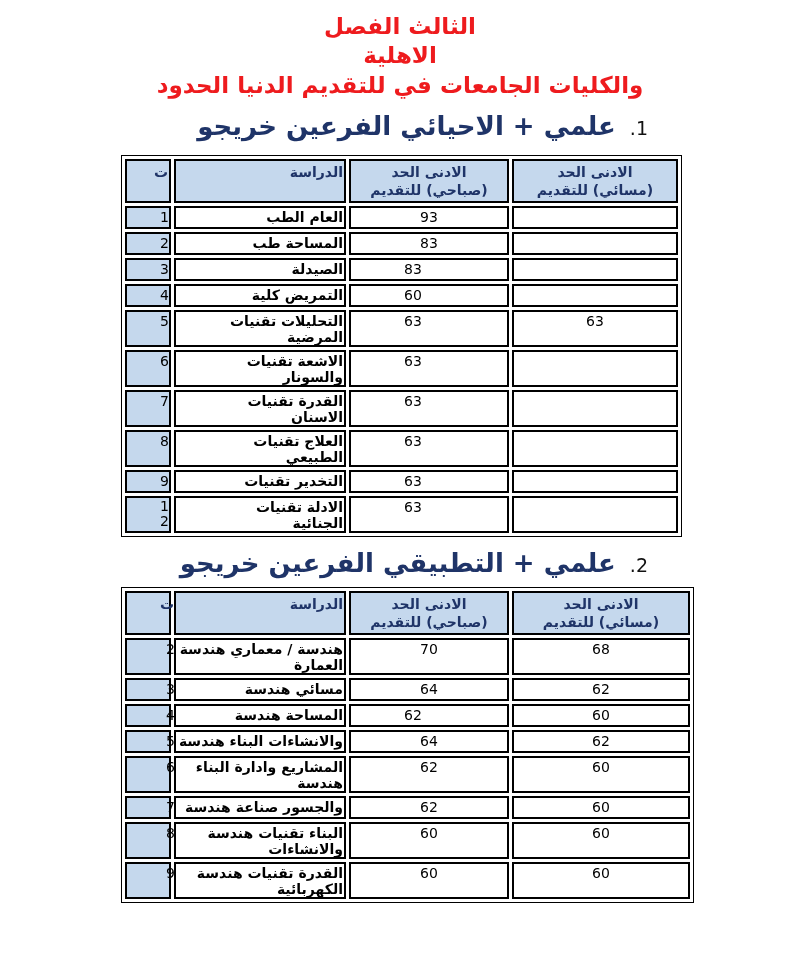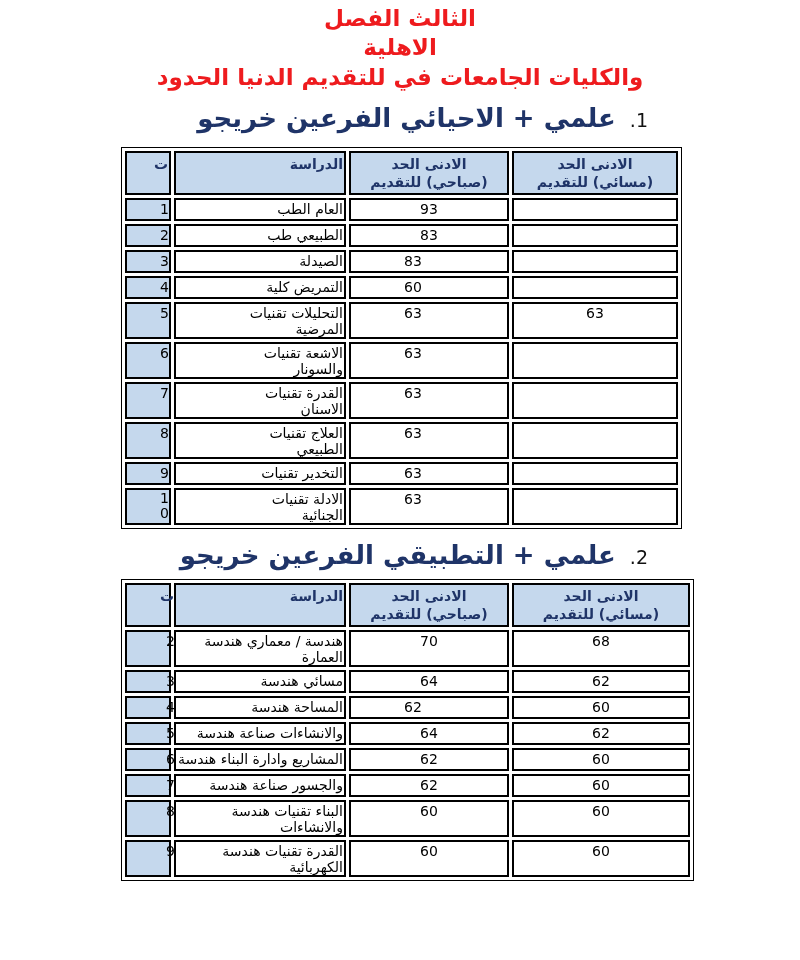--- a/index.html
+++ b/index.html
@@ -2,21 +2,21 @@
 <html lang="ar"><head>
 <meta charset="utf-8">
 <style>
   * { margin:0; padding:0; box-sizing:border-box; }
   html,body { background:#fff; }
   body { width:800px; height:960px; overflow:hidden;
          font-family:"DejaVu Sans","Liberation Sans",sans-serif; color:#000; }
   .page { position:relative; width:800px; height:960px; background:#fff; }
 
   
-  .doc-title { margin-top:4px; text-align:center; direction:rtl;
+  .doc-title { margin-top:12px; text-align:center; direction:rtl;
                font-size:23px; font-weight:bold; color:#ee1b1e; line-height:1.28; }
   .doc-title div { white-space:pre-line; }
 
   
   .sec-heading { direction:rtl; text-align:right; 
                  padding-right:152px; margin-top:10px;
                  font-size:26px; font-weight:bold; color:#1f3468; line-height:1.25; }
   .sec-heading .marker { font-size:19px; font-weight:400; color:#111; margin-left:5px; }
 
   
@@ -24,21 +24,21 @@
             table-layout:fixed; margin-left:121px; background:#fff; }
   table.t1 { width:561px; margin-top:12px; }
   table.t2 { width:573px; margin-top:8px; }
   .t th, .t td { border:2px solid #000; vertical-align:top;
                  font-size:14px; line-height:16px; overflow:visible; }
   .t th { height:44px; background:#c5d8ed; color:#1f3468; font-weight:bold;
           direction:rtl; white-space:pre-line; line-height:18px; padding-top:2px; }
   .t td { height:23px; padding-top:1px; }
 
   .c-no    { width:46px;  text-align:right; }
-  .c-study { width:172px; text-align:right; }
+  .c-study { width:172px; text-align:right;font-weight:bold; }
   .c-m     { width:160px; text-align:center; }
   .t1 .c-e { width:166px; text-align:center; }
   .t2 .c-e { width:178px; text-align:center; }
 
   td.c-no { background:#c5d8ed; padding-right:0; }
   td.c-study { direction:rtl; white-space:pre-line; padding-right:1px; padding-left:2px; }
   th.c-no, th.c-study { text-align:right; padding-right:1px; }
 
   
   .t2 .no-text { display:inline-block; transform:translateX(6px); }
@@ -77,21 +77,21 @@
     </thead>
     <tbody>
       <tr>
           <td class="c-no"><span class="no-text">1</span></td>
           <td class="c-study">العام الطب</td>
           <td class="c-m"><span class="m-val">93</span></td>
           <td class="c-e"><span class="e-val"></span></td>
         </tr>
         <tr>
           <td class="c-no"><span class="no-text">2</span></td>
-          <td class="c-study">الطبيعي طب</td>
+          <td class="c-study">المساحة طب</td>
           <td class="c-m"><span class="m-val">83</span></td>
           <td class="c-e"><span class="e-val"></span></td>
         </tr>
         <tr class="shift-m">
           <td class="c-no"><span class="no-text">3</span></td>
           <td class="c-study">الصيدلة</td>
           <td class="c-m"><span class="m-val">83</span></td>
           <td class="c-e"><span class="e-val"></span></td>
         </tr>
         <tr class="shift-m">
@@ -128,21 +128,21 @@
           <td class="c-m"><span class="m-val">63</span></td>
           <td class="c-e"><span class="e-val"></span></td>
         </tr>
         <tr class="shift-m">
           <td class="c-no"><span class="no-text">9</span></td>
           <td class="c-study">التخدير تقنيات</td>
           <td class="c-m"><span class="m-val">63</span></td>
           <td class="c-e"><span class="e-val"></span></td>
         </tr>
         <tr class="shift-m wrap-no">
-          <td class="c-no"><span class="no-text">10</span></td>
+          <td class="c-no"><span class="no-text">12</span></td>
           <td class="c-study">الادلة تقنيات
 الجنائية</td>
           <td class="c-m"><span class="m-val">63</span></td>
           <td class="c-e"><span class="e-val"></span></td>
         </tr>
     </tbody>
   </table>
 
   <div class="sec-heading">
     <span class="marker">2.</span>
@@ -175,21 +175,21 @@
           <td class="c-e"><span class="e-val">62</span></td>
         </tr>
         <tr class="shift-m">
           <td class="c-no"><span class="no-text">4</span></td>
           <td class="c-study">المساحة هندسة</td>
           <td class="c-m"><span class="m-val">62</span></td>
           <td class="c-e"><span class="e-val">60</span></td>
         </tr>
         <tr>
           <td class="c-no"><span class="no-text">5</span></td>
-          <td class="c-study">والانشاءات صناعة هندسة</td>
+          <td class="c-study">والانشاءات البناء هندسة</td>
           <td class="c-m"><span class="m-val">64</span></td>
           <td class="c-e"><span class="e-val">62</span></td>
         </tr>
         <tr>
           <td class="c-no"><span class="no-text">6</span></td>
           <td class="c-study">المشاريع وادارة البناء هندسة</td>
           <td class="c-m"><span class="m-val">62</span></td>
           <td class="c-e"><span class="e-val">60</span></td>
         </tr>
         <tr>

